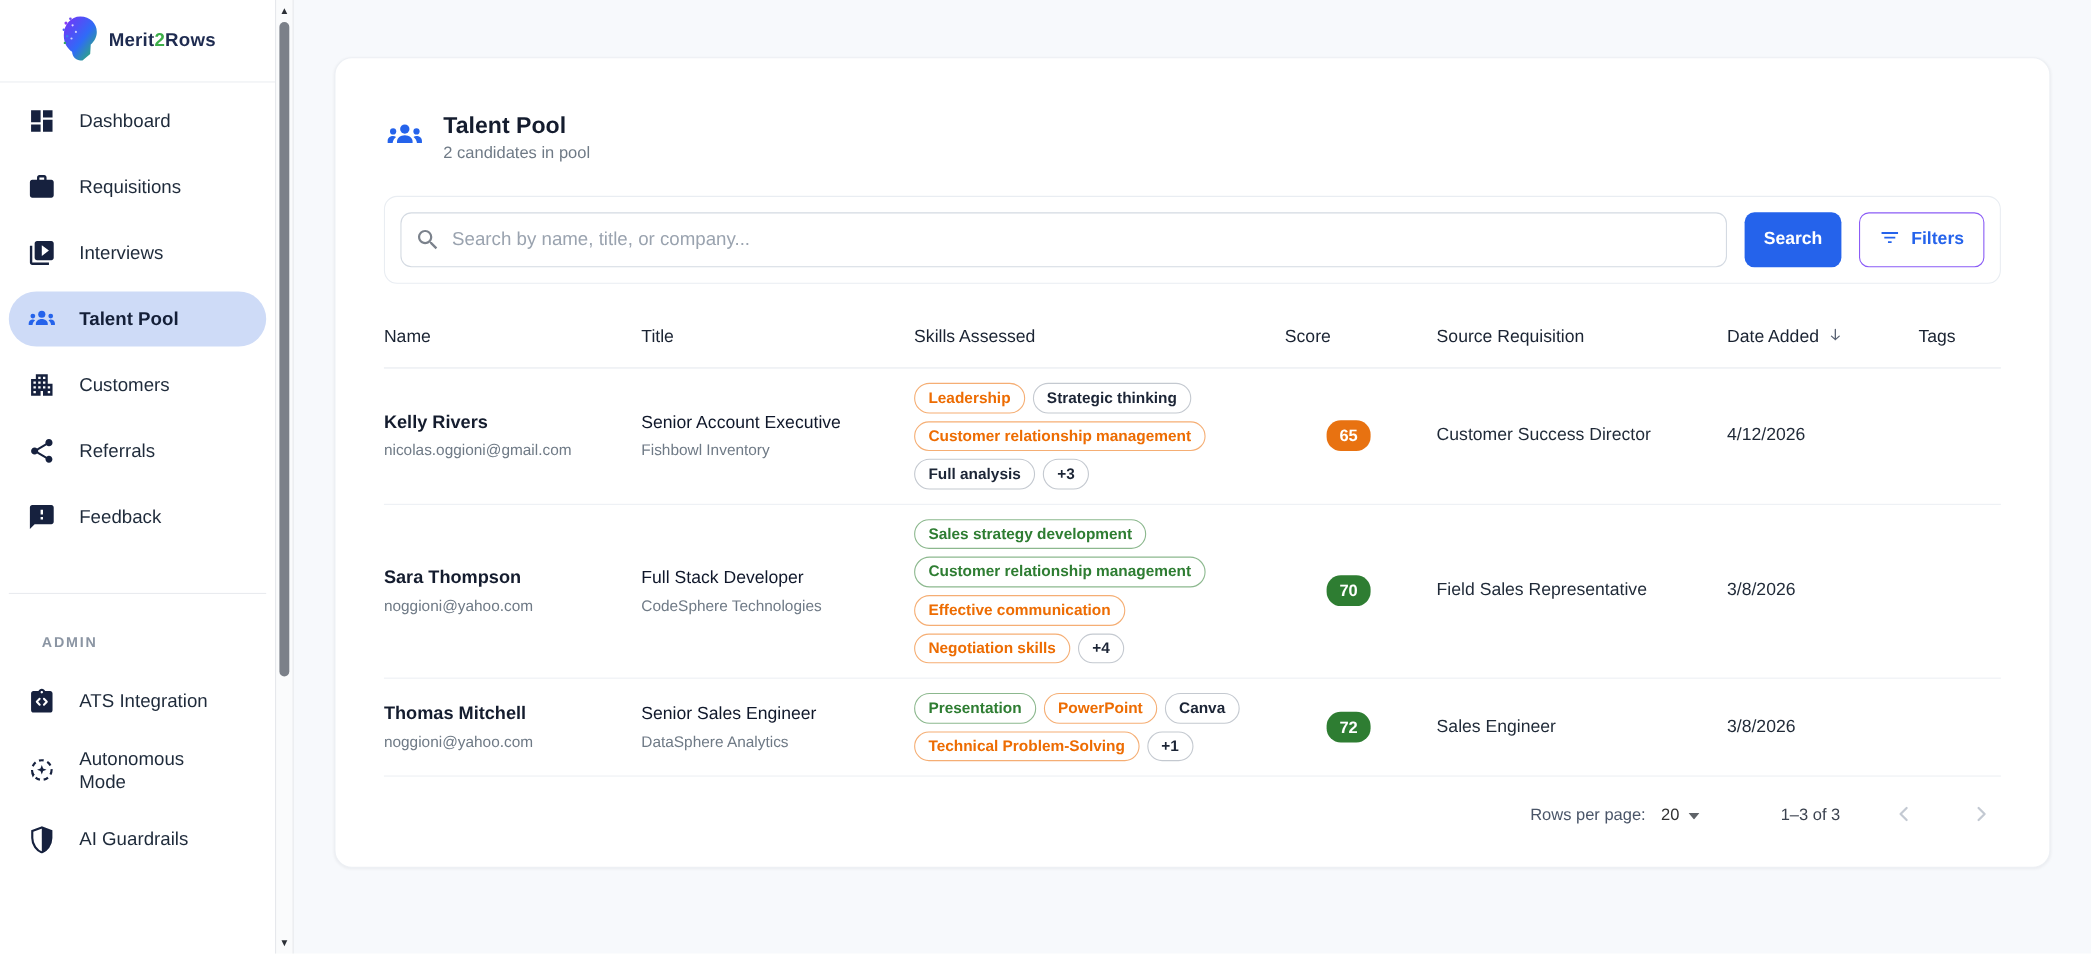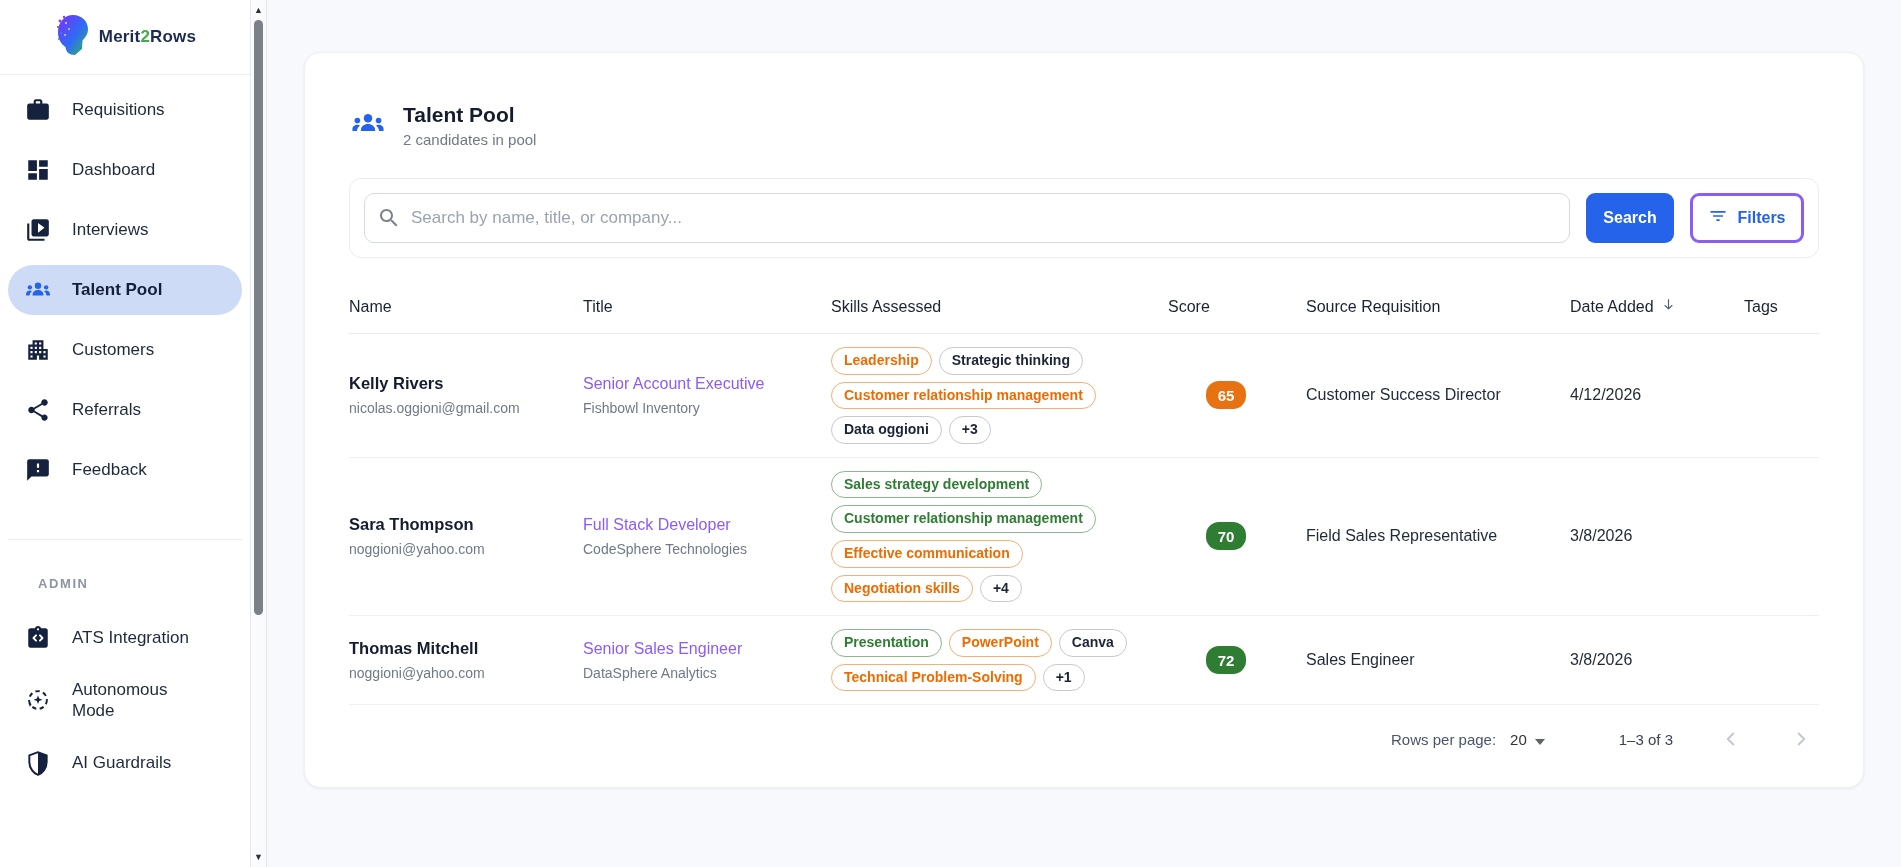--- a/index.html
+++ b/index.html
@@ -50,30 +50,30 @@
   .card-head .pool-icon svg{width:38px;height:34px;}
   .pool-title{font-size:21px;font-weight:700;color:#141c2e;}
   .pool-subtitle{font-size:15px;color:#6f7a86;margin-top:4px;}
 
   .search-panel{border:1px solid #e9edf2;border-radius:12px;padding:14px;display:flex;align-items:center;gap:16px;}
   .search-box{flex:1;position:relative;}
   .search-box input{width:100%;height:50px;border:1px solid #d4dae2;border-radius:10px;padding:0 16px 0 46px;font-size:17px;color:#333;outline:none;font-family:inherit;background:#fff;}
   .search-box input::placeholder{color:#9aa3af;}
   .search-box .mag{position:absolute;left:13px;top:13px;}
   .btn-search{height:50px;width:88px;background:var(--accent);color:#fff;border:none;border-radius:9px;font-size:16px;font-weight:700;cursor:pointer;font-family:inherit;}
-  .btn-filters{height:50px;width:114px;background:#fff;color:var(--accent);border:3px solid #8b5cf6;border-radius:9px;font-size:16px;font-weight:600;cursor:pointer;display:flex;align-items:center;justify-content:center;gap:9px;font-family:inherit;}
+  .btn-filters{height:50px;width:114px;background:#fff;color:var(--accent);border:1px solid #8b5cf6;border-radius:9px;font-size:16px;font-weight:600;cursor:pointer;display:flex;align-items:center;justify-content:center;gap:9px;font-family:inherit;}
 
   .table{margin-top:28px;}
   .trow{display:grid;grid-template-columns:234px 248px 337px 138px 264px 174px 1fr;align-items:center;}
   .thead{padding:10px 0 16px 0;border-bottom:1px solid #e6eaef;}
   .th{font-size:16px;font-weight:500;color:#1a2332;display:flex;align-items:center;gap:6px;}
   .tbody .trow{padding:13px 0;border-bottom:1px solid #edf0f4;}
   .cand-name{font-size:16.5px;font-weight:700;color:#141c2e;}
   .cand-email{font-size:14px;color:#6f7a86;margin-top:7px;}
-  .cand-title{font-size:16px;color:#8b5cf6;}
+  .cand-title{font-size:16px;color:#0f172a;}
   .cand-company{font-size:14px;color:#6f7a86;margin-top:7px;}
   .skills{display:flex;flex-wrap:wrap;gap:7px 7px;max-width:324px;padding-right:10px;}
   .chip{font-size:14px;font-weight:600;padding:3px 12px;border:1px solid var(--chip-default-border);border-radius:14px;color:#1c2536;white-space:nowrap;line-height:1.4;}
   .chip-orange{color:var(--chip-orange);border-color:rgba(237,108,2,.55);}
   .chip-green{color:var(--chip-green);border-color:rgba(46,125,50,.55);}
   .score-wrap{padding-left:38px;}
   .score-badge{display:inline-flex;align-items:center;justify-content:center;min-width:40px;height:28px;border-radius:13px;color:#fff;font-size:15px;font-weight:700;padding:0 8px;}
   .score-orange{background:var(--score-orange);}
   .score-green{background:var(--score-green);}
   .cell-source,.cell-date{font-size:16px;color:#1f2937;}
@@ -111,32 +111,32 @@
             <circle cx="11" cy="22" r="1" fill="#ffffff" opacity=".7"></circle>
         </svg>
       </span>
       <span class="logo-text"><span>Merit</span><span class="two">2</span><span>Rows</span></span>
     </div>
 
     <nav class="nav">
       <div class="nav-item">
         <span class="icon">
           <svg viewBox="0 0 24 24" fill="#16213e">
+              <path d="M3 13h8V3H3v10zm0 8h8v-6H3v6zm10 0h8V11h-8v10zm0-18v6h8V3h-8z"></path>
+            </svg>
+        </span>
+        <span class="nav-label">Dashboard</span>
+      </div>
+      <div class="nav-item">
+        <span class="icon">
+          <svg viewBox="0 0 24 24" fill="#16213e">
               <path d="M20 6h-4V4c0-1.1-.9-2-2-2h-4c-1.1 0-2 .9-2 2v2H4c-1.1 0-2 .9-2 2v11c0 1.1.9 2 2 2h16c1.1 0 2-.9 2-2V8c0-1.1-.9-2-2-2zm-6 0h-4V4h4v2z"></path>
             </svg>
         </span>
         <span class="nav-label">Requisitions</span>
-      </div>
-      <div class="nav-item">
-        <span class="icon">
-          <svg viewBox="0 0 24 24" fill="#16213e">
-              <path d="M3 13h8V3H3v10zm0 8h8v-6H3v6zm10 0h8V11h-8v10zm0-18v6h8V3h-8z"></path>
-            </svg>
-        </span>
-        <span class="nav-label">Dashboard</span>
       </div>
       <div class="nav-item">
         <span class="icon">
           <svg viewBox="0 0 24 24" fill="#16213e">
               <path d="M4 6H2v14c0 1.1.9 2 2 2h14v-2H4V6zm16-4H8c-1.1 0-2 .9-2 2v12c0 1.1.9 2 2 2h12c1.1 0 2-.9 2-2V4c0-1.1-.9-2-2-2zm-8 12.5v-9l6 4.5-6 4.5z"></path>
             </svg>
         </span>
         <span class="nav-label">Interviews</span>
       </div>
       <div class="nav-item active">
@@ -287,21 +287,21 @@
       <div class="cand-title">Senior Account Executive</div>
       <div class="cand-company">Fishbowl Inventory</div>
     </div>
     <div class="skills">
   <span class="chip chip-orange">Leadership</span>
 
   <span class="chip chip-default">Strategic thinking</span>
 
   <span class="chip chip-orange">Customer relationship management</span>
 
-  <span class="chip chip-default">Data oggioni</span>
+  <span class="chip chip-default">Full analysis</span>
 
   <span class="chip chip-default">+3</span>
 </div>
     <div class="score-wrap">
       <span class="score-badge score-orange">65</span>
     </div>
     <div class="cell-source">Customer Success Director</div>
     <div class="cell-date">4/12/2026</div>
     <div class="cell-tags"></div>
   </div>

